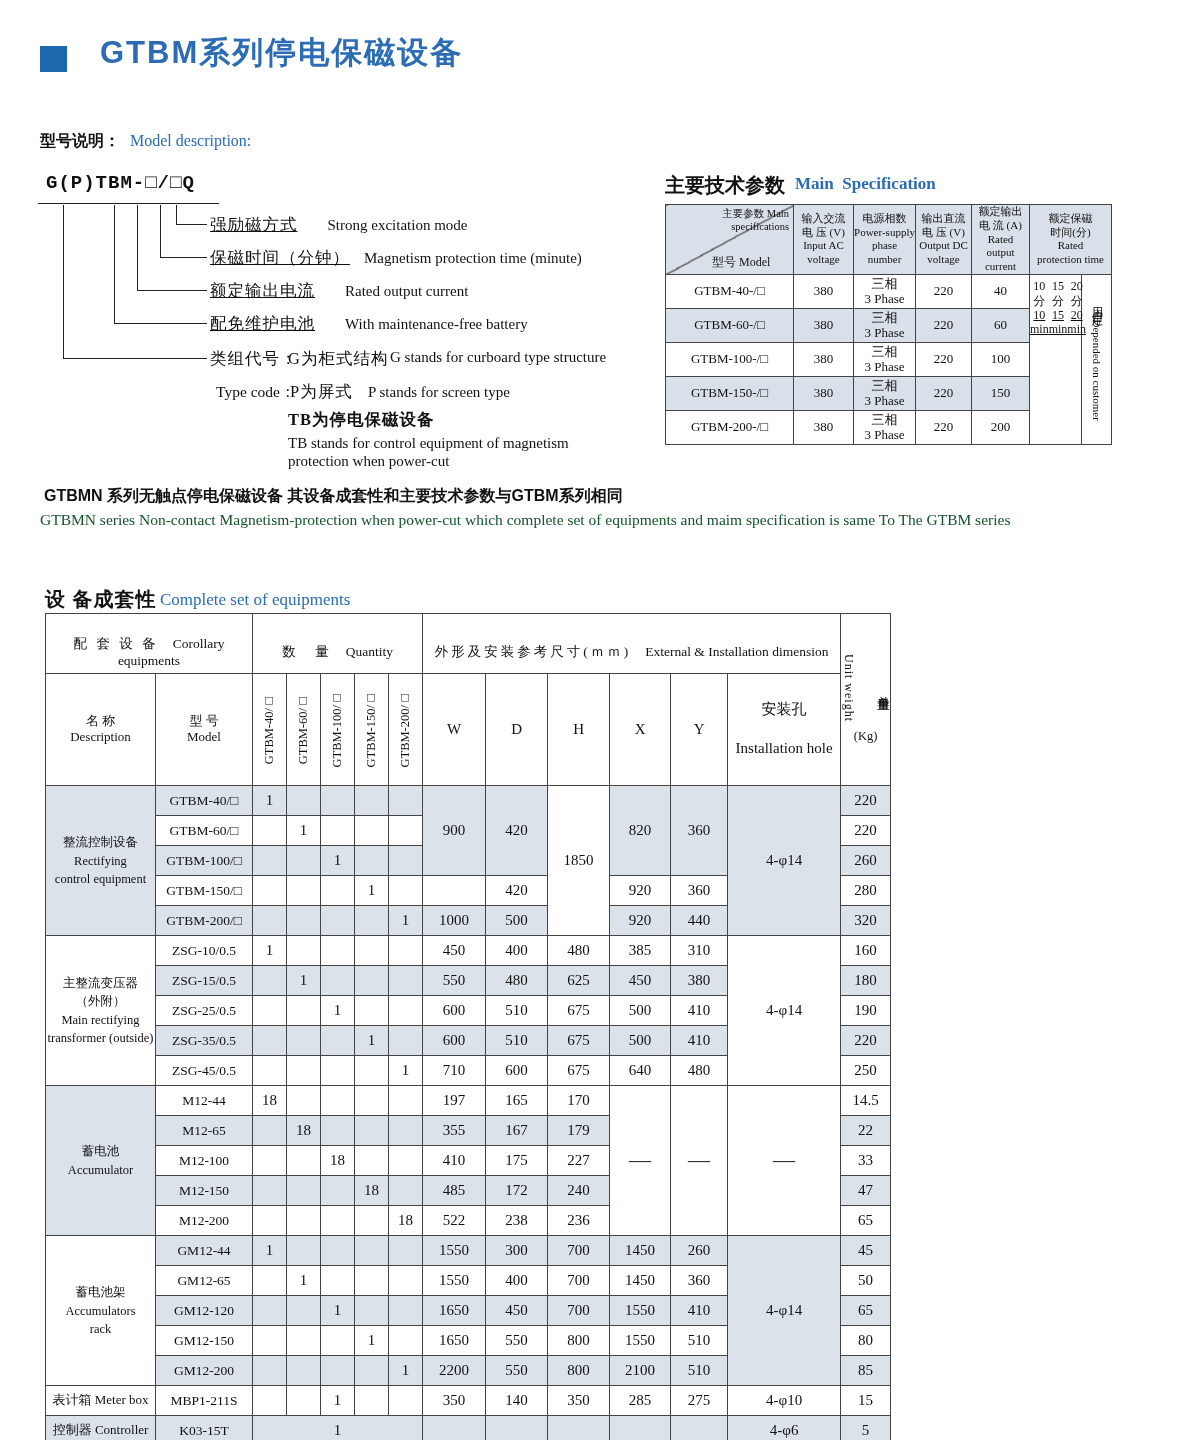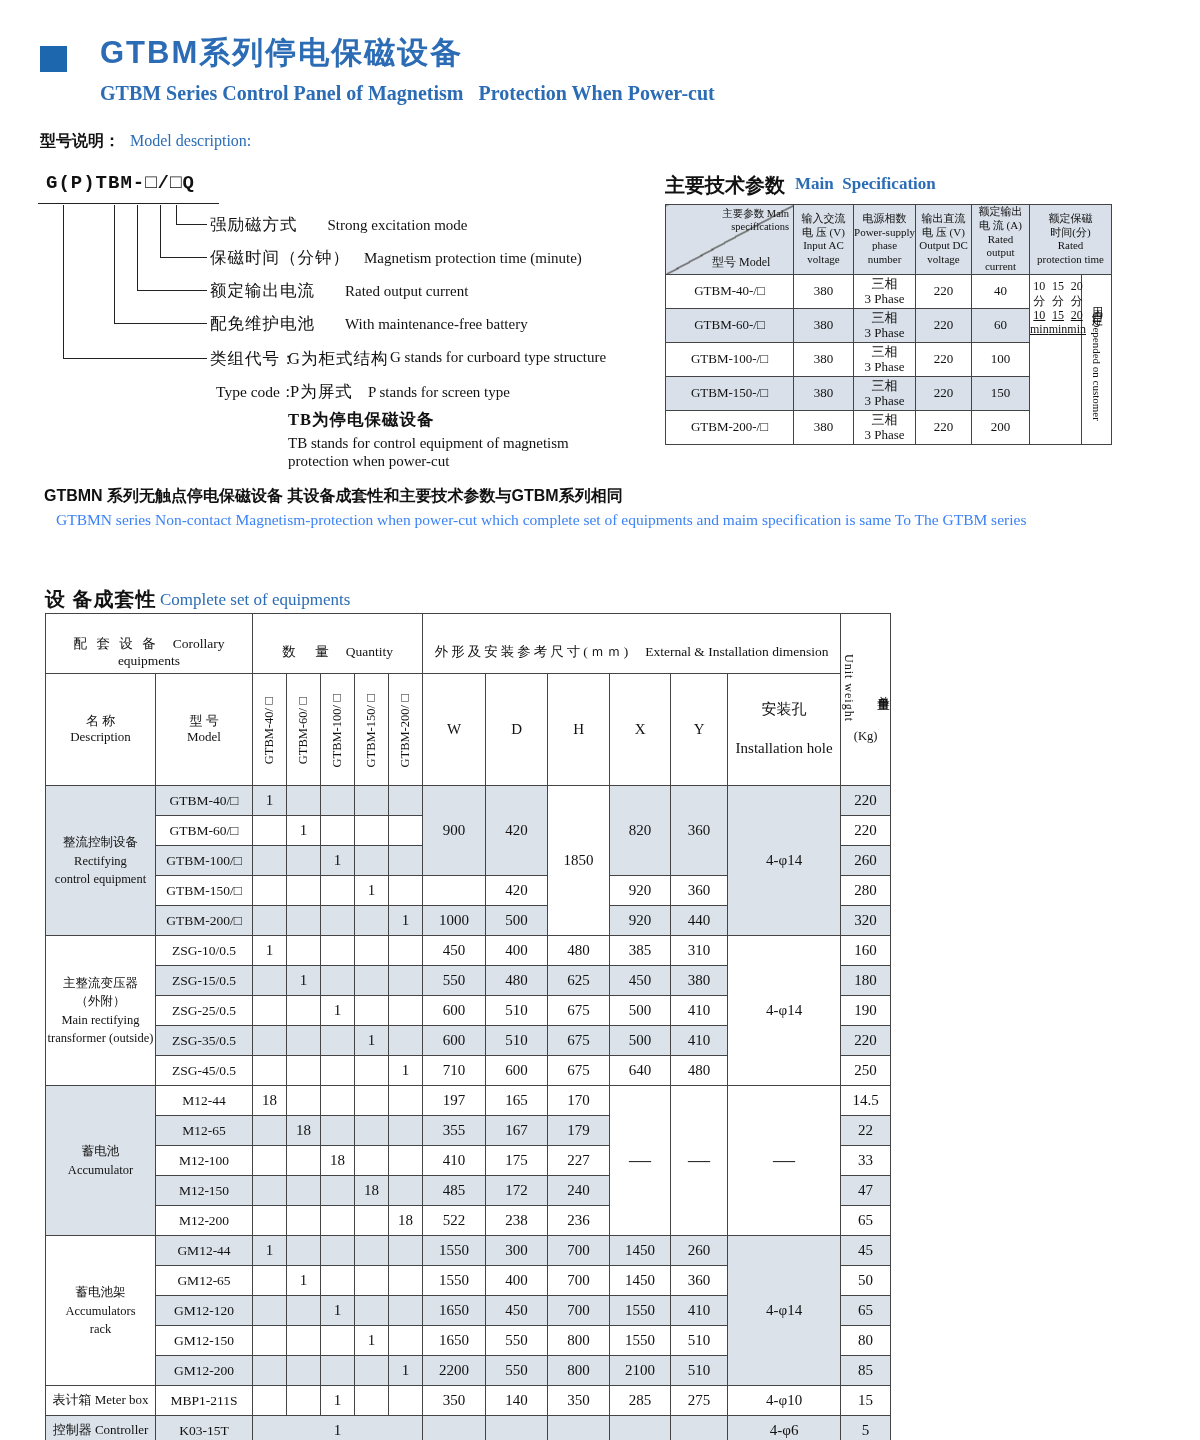--- a/index.html
+++ b/index.html
@@ -16,21 +16,21 @@
           font-weight:bold;font-size:16px;color:#111;}
   .mdl-en{left:130px;top:132px;font-size:16px;color:#2b6cb5;}
 
   
   .diagram{left:38px;top:172px;width:630px;height:312px;}
   .code{position:absolute;left:8px;top:0;font-family:Liberation Mono, monospace;
         font-weight:bold;font-size:19px;color:#111;letter-spacing:1px;}
   .code-underline{position:absolute;left:0;top:31px;width:181px;border-top:1.5px solid #222;}
   .conn{position:absolute;border-left:1px solid #222;border-bottom:1px solid #222;}
   .dl{position:absolute;left:172px;white-space:nowrap;}
-  .dl .cn{font-size:16.5px;letter-spacing:1px;}
+  .dl .cn{font-size:16.5px;letter-spacing:1px;text-decoration:underline;}
   .dl .en{font-size:15px;margin-left:26px;}
   .tc{position:absolute;font-size:16.5px;letter-spacing:1px;white-space:nowrap;}
   .tc-en{position:absolute;font-size:15px;line-height:1.2;}
 
   
   .spec-wrap{left:665px;top:172px;width:450px;}
   .spec-title-cn{position:absolute;left:0;top:0;font-family:"Liberation Sans","DejaVu Sans",sans-serif;
                  font-weight:bold;font-size:20px;color:#111;}
   .spec-title-en{position:absolute;left:130px;top:2px;font-weight:bold;font-size:17px;color:#2b6cb5;white-space:pre;}
   table{border-collapse:collapse;table-layout:fixed;}
@@ -48,21 +48,21 @@
   .phase{white-space:pre-line;font-size:12px;line-height:1.2;}
   .times-cell{background:#fff !important;}
   .times{height:160px;display:flex;flex-direction:row;justify-content:space-around;font-size:12px;line-height:1.2;}
   .times .en{text-decoration:underline;}
   .vert-cell{background:#fff !important;}
   .vwrap{writing-mode:vertical-rl;margin:0 auto;font-size:11.5px;letter-spacing:2px;line-height:1.2;}
 
   
   .note-cn{left:44px;top:486px;font-family:"Liberation Sans","DejaVu Sans",sans-serif;
            font-weight:bold;font-size:16px;color:#111;}
-  .note-en{left:56px;top:510px;width:1015px;font-size:15.5px;line-height:1.35;color:#3b82f6;}
+  .note-en{left:40px;top:510px;width:1015px;font-size:15.5px;line-height:1.35;color:#14532d;}
 
   
   .eq-title-cn{left:45px;top:586px;font-family:"Liberation Sans","DejaVu Sans",sans-serif;
                font-weight:bold;font-size:20px;color:#111;letter-spacing:1px;}
   .eq-title-en{left:160px;top:590px;font-size:17px;color:#2b6cb5;text-align:center;}
   .equip{position:absolute;left:45px;top:613px;width:845px;border:1.5px solid #222;}
   .equip th,.equip td{border:1px solid #444;text-align:center;vertical-align:middle;padding:0;
                       font-weight:normal;font-size:15px;white-space:pre-line;line-height:1.3;}
   .equip thead tr.h1 th{height:38px;font-size:13.5px;}
   .equip thead tr.h2 th{height:100px;}
@@ -83,21 +83,20 @@
   .equip td.hole{font-size:15px;}
   .equip td.dash{font-size:22px;color:#222;}
 </style>
 </head>
 <body>
 
 <div class="page">
 
   <div class="abs title-sq"></div>
   <div class="abs title-cn" data-bind="header.title_cn">GTBM系列停电保磁设备</div>
-  <div class="abs title-en" data-bind="header.title_en">GTBM Series Control Panel of Magnetism   Protection When Power-cut</div>
   <div class="abs mdl-cn" data-bind="header.model_label_cn">型号说明：</div>
   <div class="abs mdl-en" data-bind="header.model_label_en">Model description:</div>
 
   <div class="abs diagram">
     <div class="code" data-bind="diagram.code">G(P)TBM-□/□Q</div>
     <div class="code-underline"></div>
 
     <div class="conn" style="left:138px;top:33px;width:30px;height:19px;"></div>
     <div class="conn" style="left:122px;top:33px;width:46px;height:52px;"></div>
     <div class="conn" style="left:99px;top:33px;width:69px;height:85px;"></div>

